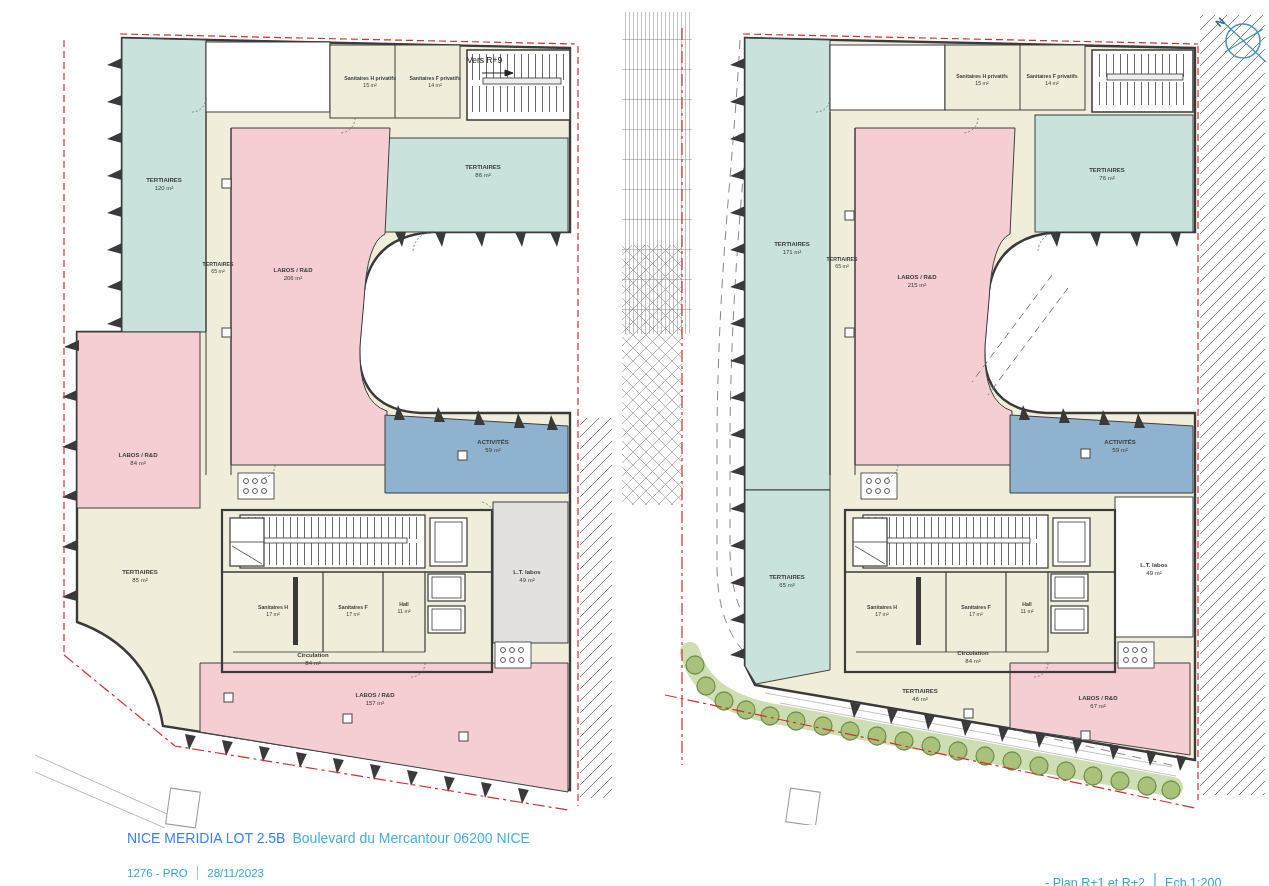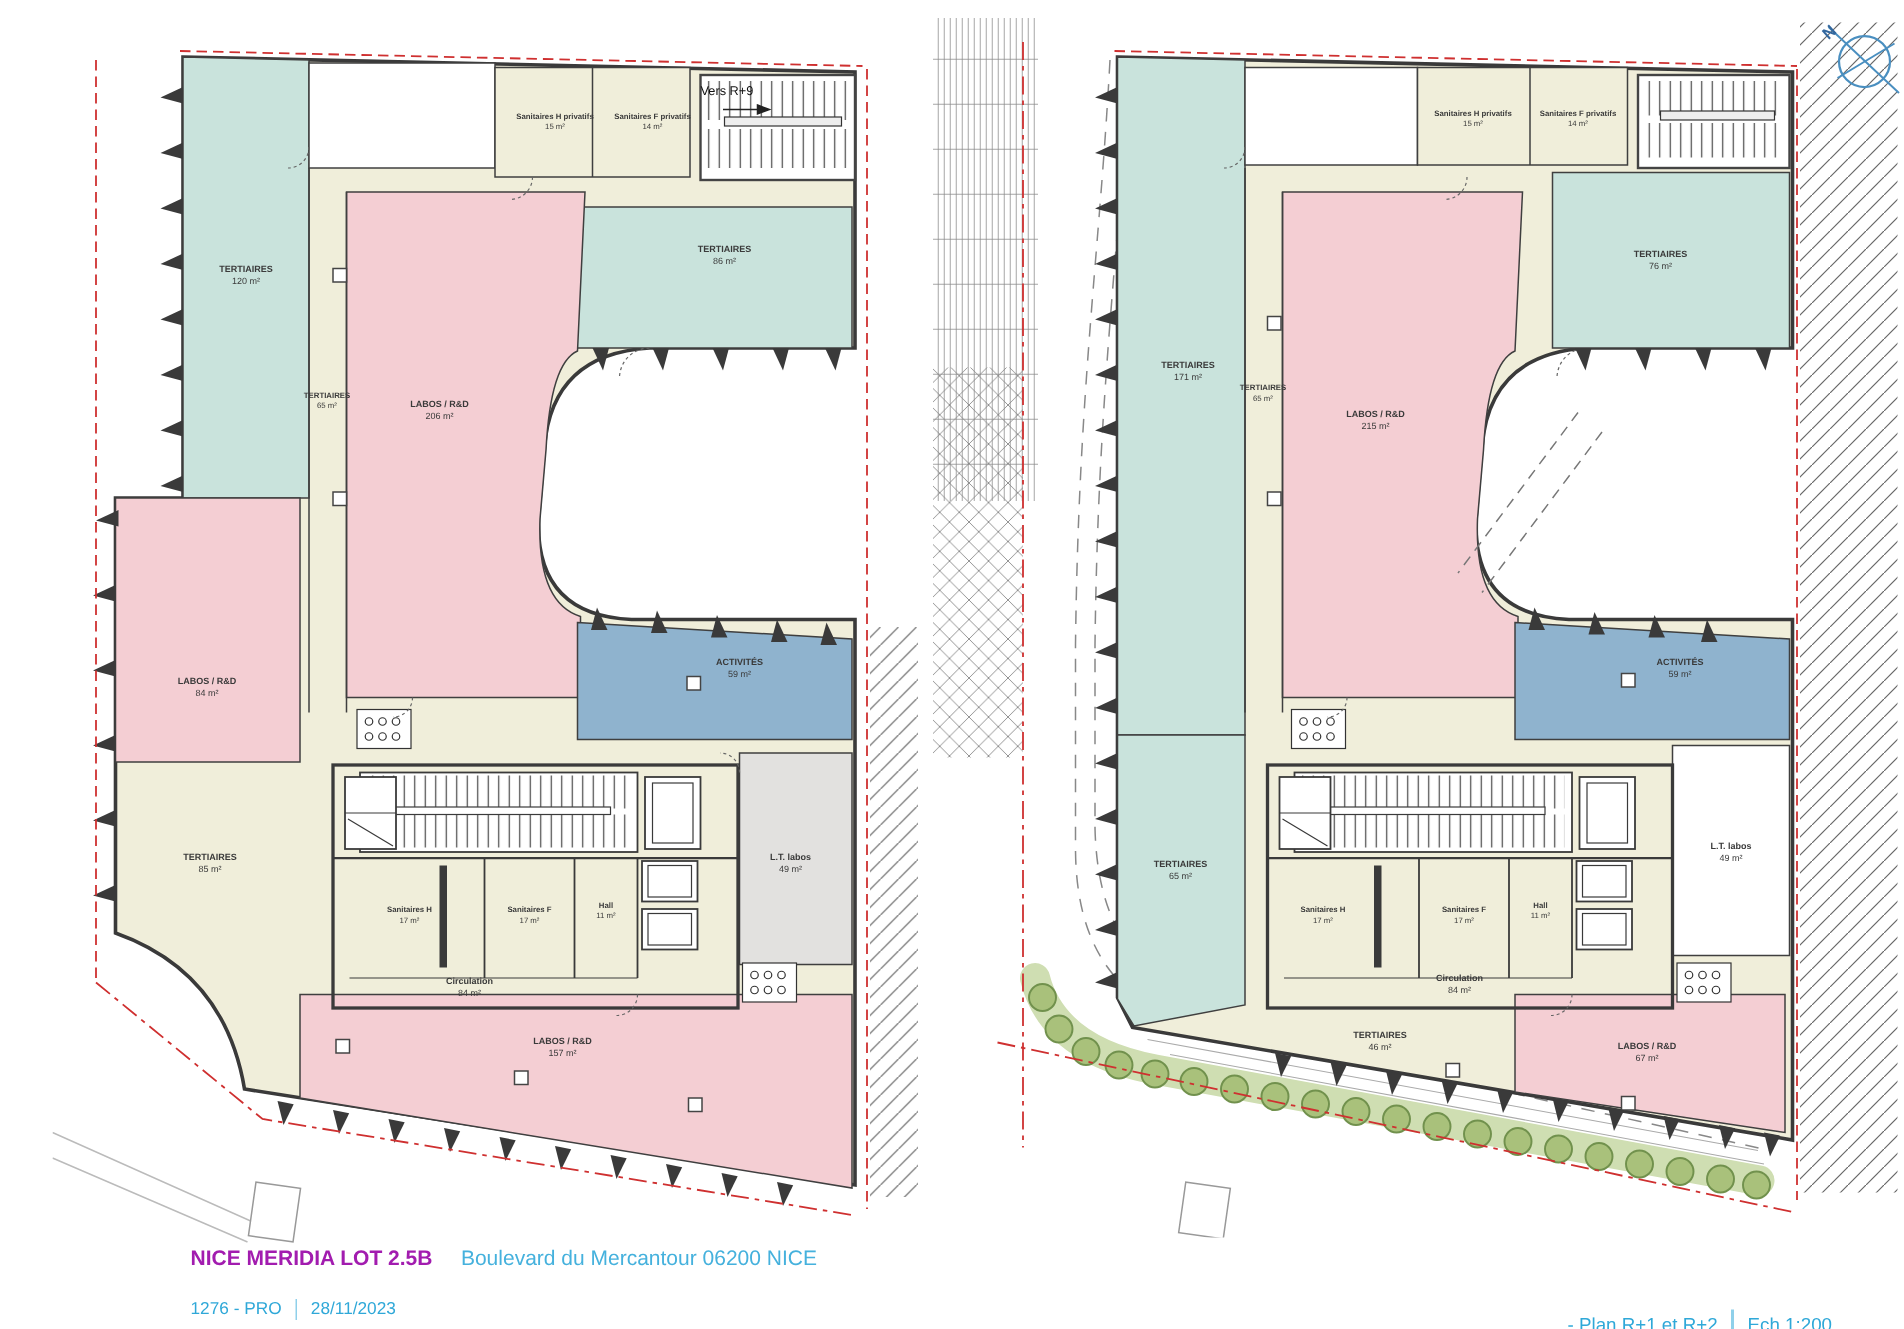--- a/index.html
+++ b/index.html
@@ -8,22 +8,22 @@
   .plan{position:absolute;}
   .plan svg{position:absolute;left:0;top:0;}
   .room-label{position:absolute;transform:translate(-50%,-50%);text-align:center;
               font-size:6px;line-height:1.3;color:#3a3a3a;font-weight:600;white-space:nowrap;z-index:5;}
   .room-label .area{display:block;font-weight:400;}
   .room-label .rl{display:block;}
   .room-label.xs{font-size:5.2px;}
   .stair-note{position:absolute;font-size:8.5px;color:#111;z-index:6;font-weight:400;}
   .footer-text{position:absolute;white-space:nowrap;}
   .project-line{left:127px;top:830px;font-size:14px;}
-  .project-line .bold{font-weight:700;color:#a21caf;}
-  .project-line .addr{color:#45b1dd;margin-left:19px;}
+  .project-line .bold{font-weight:400;color:#3b82f6;}
+  .project-line .addr{color:#45b1dd;margin-left:7px;}
   .plan-title-left{left:38px;top:844px;font-size:19px;color:#1c1c1c;}
   .plan-title-right{left:658px;top:847px;font-size:17px;color:#1c1c1c;}
   .ref-line{left:127px;top:866px;font-size:11.5px;color:#2fa8d8;display:flex;align-items:center;}
   .ref-line .vbar{display:inline-block;width:1.5px;height:14px;background:#8fd0ea;margin:0 9px;}
   .sheet-line{left:1045px;top:858px;font-size:12.5px;color:#2fa8d8;display:flex;align-items:center;margin-top:15px;}
   .sheet-line .vbar{display:inline-block;width:2px;height:19px;background:#8fd0ea;margin:0 9px;}
   .compass-n{position:absolute;left:1216px;top:16px;font-size:11px;font-weight:700;color:#33679e;
              transform:rotate(-42deg);z-index:4;}
 </style>
 </head>

